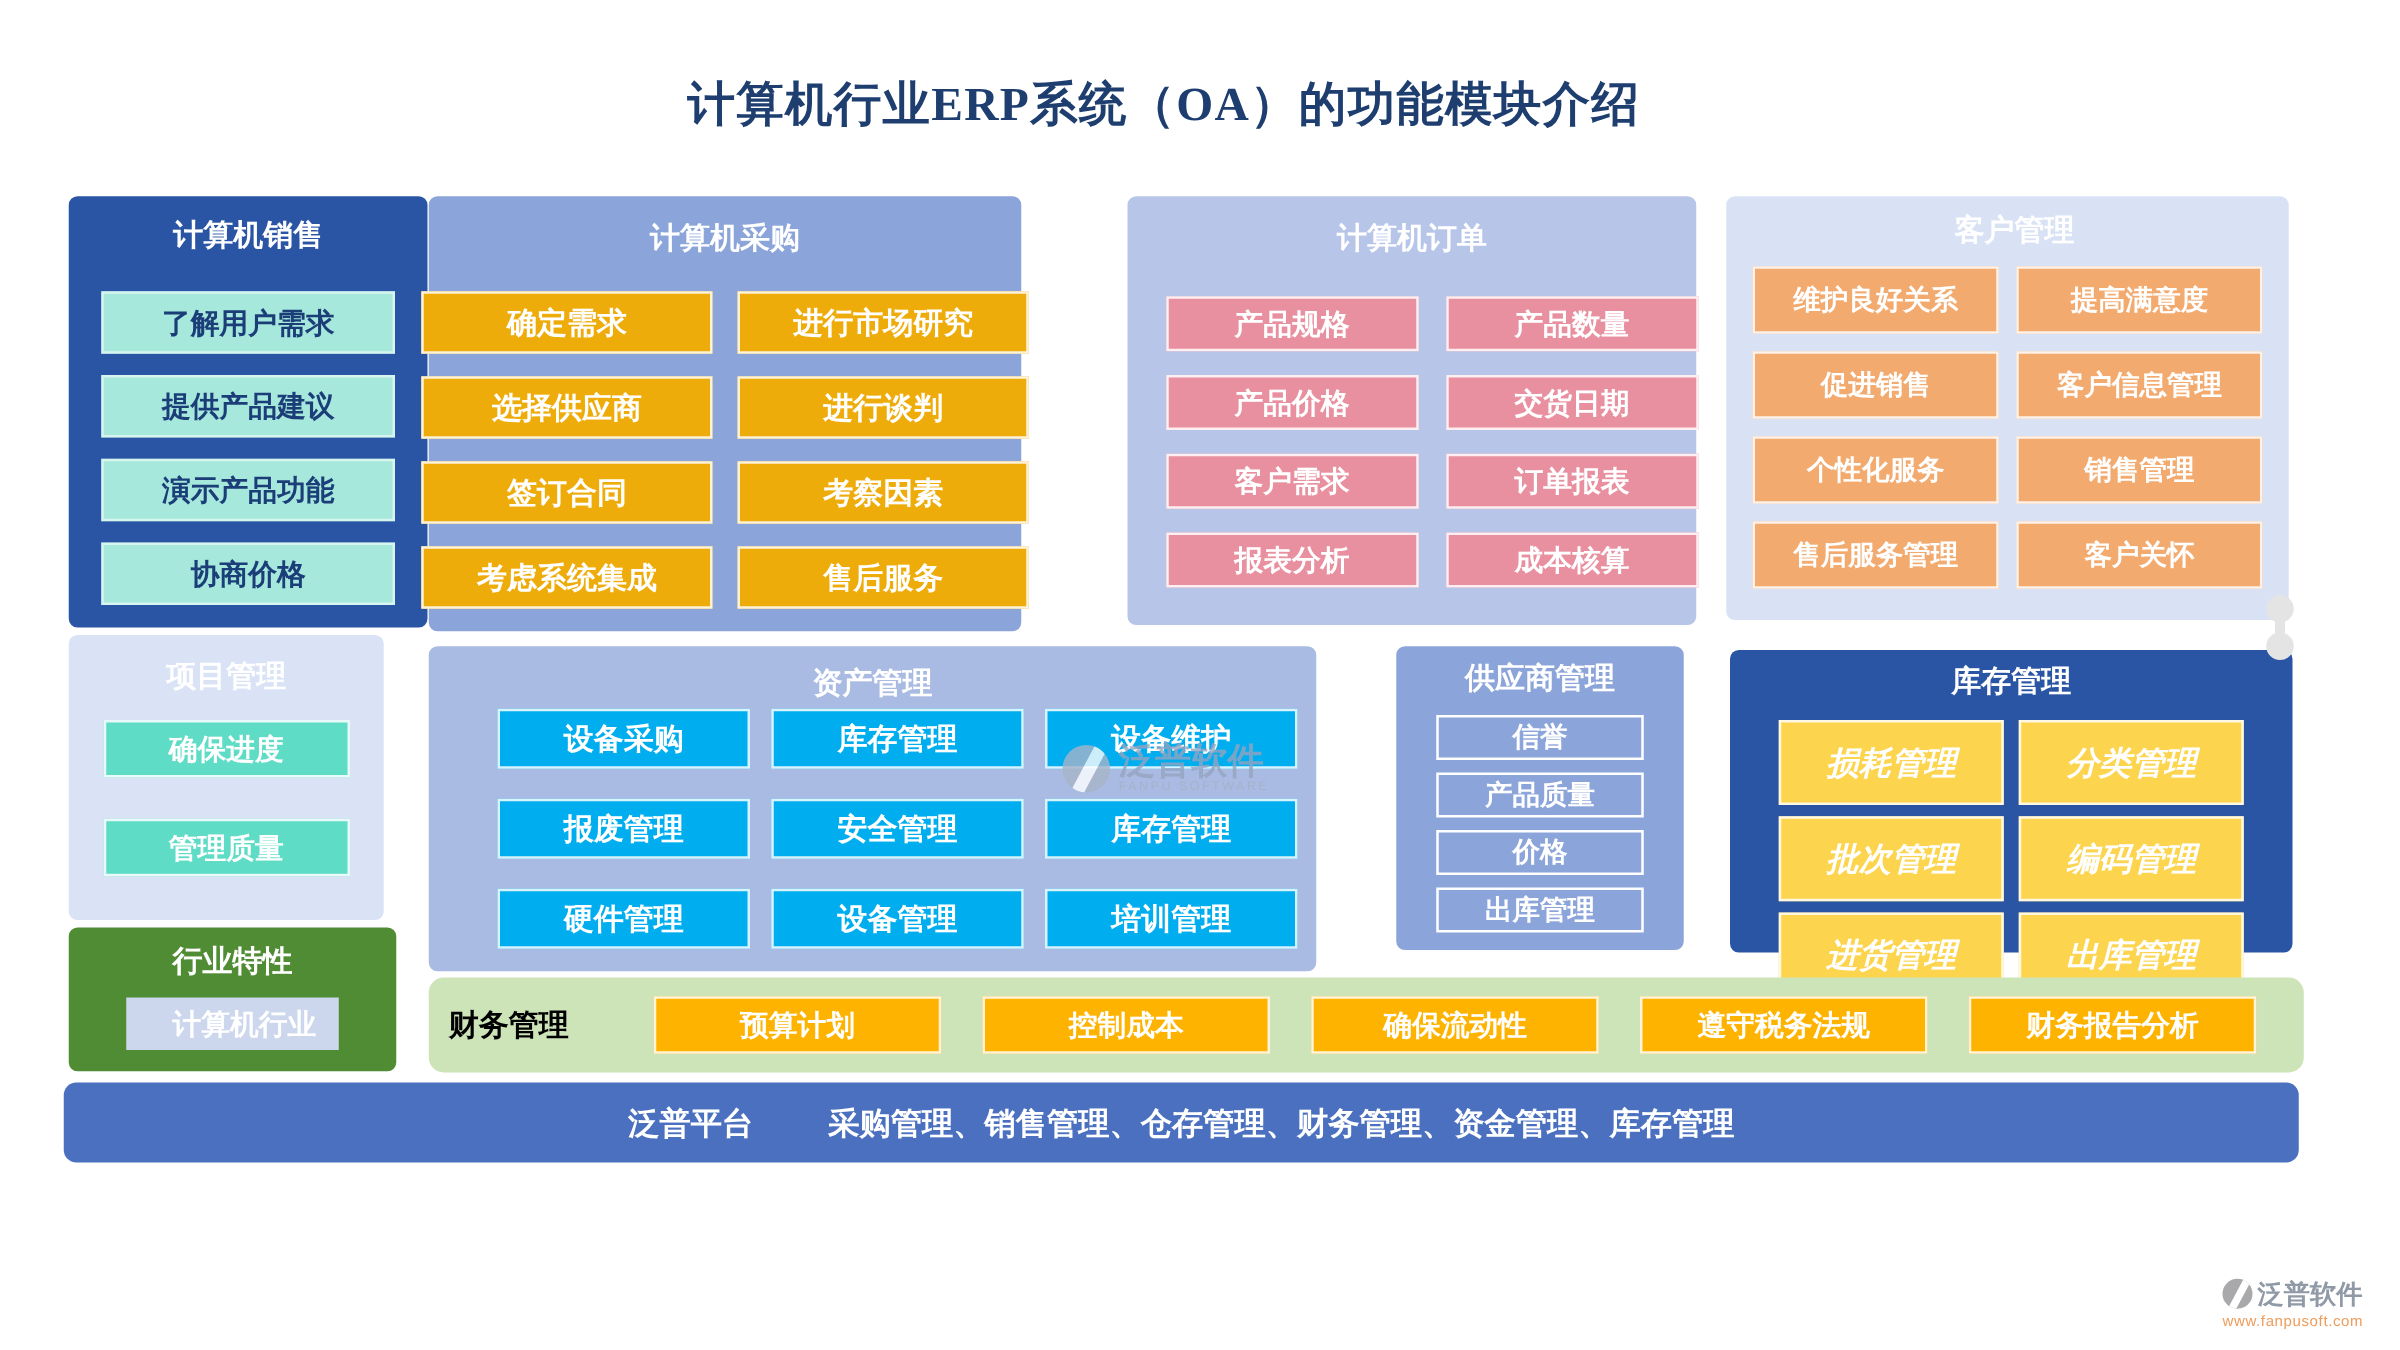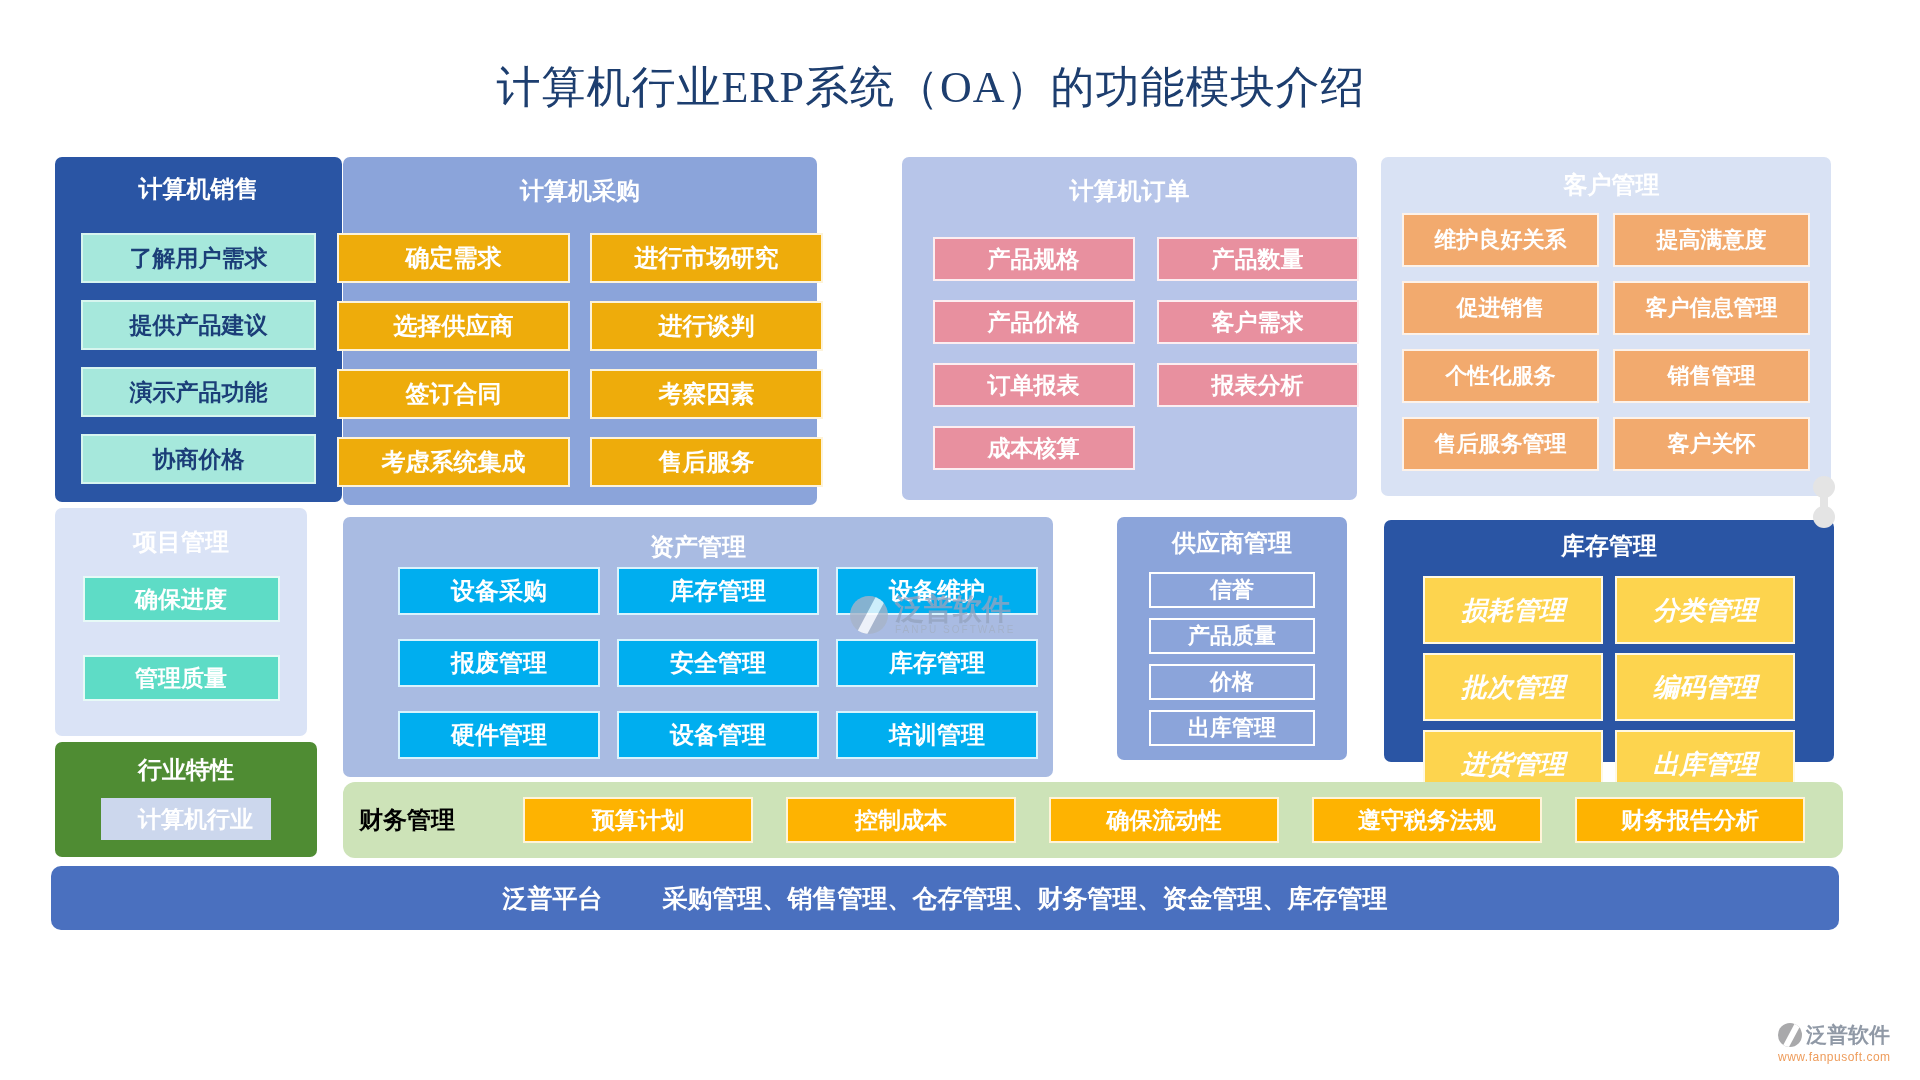--- a/index.html
+++ b/index.html
@@ -2,21 +2,21 @@
 <html><head>
 <meta charset="utf-8">
 <style>
   html,body{margin:0;padding:0;background:#ffffff;}
   body{
     width:1920px;height:1080px;position:relative;overflow:hidden;
     font-family:"Liberation Serif","DejaVu Serif",serif;
   }
   .page-title{
     position:absolute;left:0;top:58px;width:1862px;text-align:center;
-    font-size:44px;font-weight:400;color:#1d3e6f;letter-spacing:1px;
+    font-size:38px;font-weight:700;color:#1d3e6f;letter-spacing:1px;
   }
   .panel{position:absolute;border-radius:7px;box-sizing:border-box;}
   .panel-title{
     text-align:center;color:#ffffff;font-weight:700;font-size:24px;line-height:28px;
   }
   .box{
     display:flex;align-items:center;justify-content:center;
     font-weight:700;color:#ffffff;box-sizing:border-box;
     border:2px solid rgba(255,255,255,.85);text-align:center;
   }
@@ -145,20 +145,21 @@
       <div class="box">售后服务</div>
     </div>
 </div>
 
 <div class="panel" id="panel-orders">
   <div class="panel-title">计算机订单</div>
   <div class="items" id="orders-items">
       <div class="box">产品规格</div>
       <div class="box">产品数量</div>
       <div class="box">产品价格</div>
+      <div class="box">交货日期</div>
       <div class="box">客户需求</div>
       <div class="box">订单报表</div>
       <div class="box">报表分析</div>
       <div class="box">成本核算</div>
     </div>
 </div>
 
 <div class="panel" id="panel-customer">
   <div class="panel-title">客户管理</div>
   <div class="items" id="customer-items">

